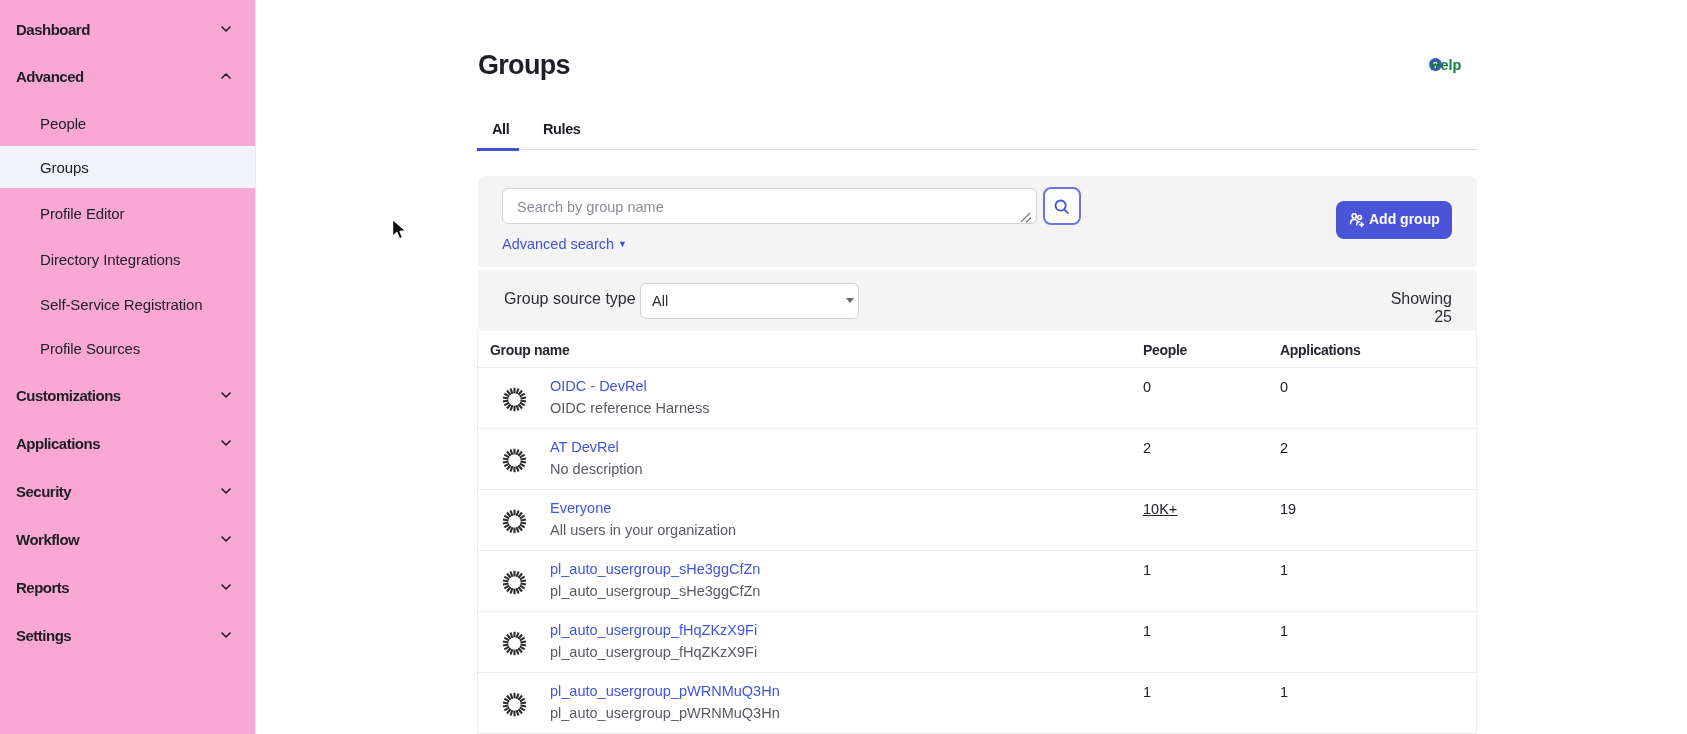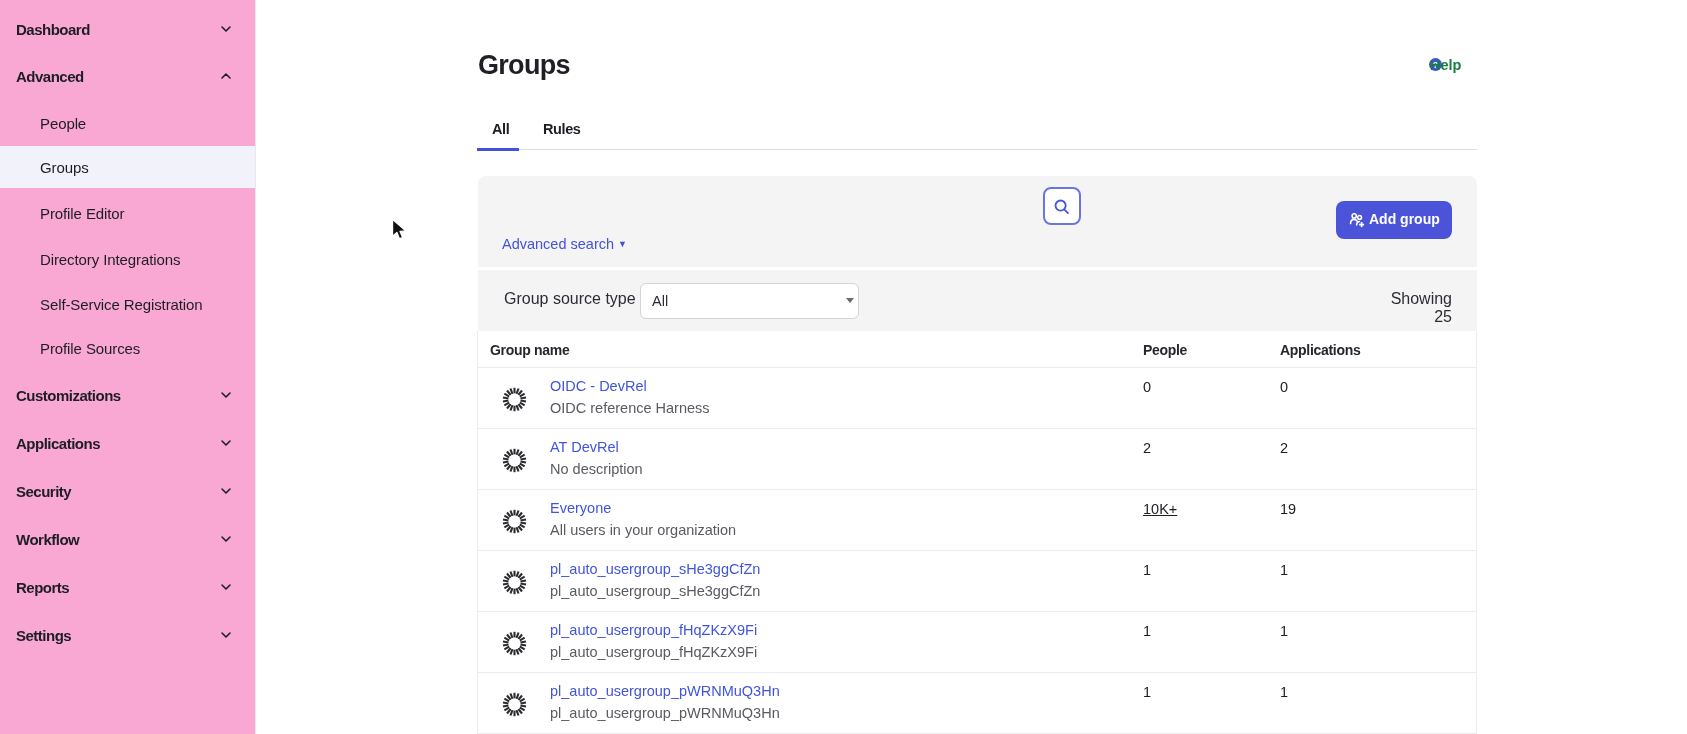--- a/index.html
+++ b/index.html
@@ -49,20 +49,27 @@
         <text x="6.5" y="9.6" text-anchor="middle" font-size="9" font-weight="bold" fill="#fff" font-family="Liberation Sans">?</text>
       </svg>
       <span style="position:absolute;left:1px;top:0;font-size:14.5px;color:#15803d;white-space:nowrap;font-weight:bold;">Help</span>
     </div>
   <div class="tab" style="left:492px;">All</div>
   <div class="tab" style="left:543px;">Rules</div>
   <div id="tabline"></div>
   <div id="tabsel"></div>
   <div id="panel1"></div>
   <div id="panel2"></div>
+  <div id="sinput">
+      <span class="ph">Search by group name</span>
+      <svg width="12" height="12" viewBox="0 0 12 12" style="position:absolute;left:517px;top:22px;" fill="none">
+        <line x1="1" y1="11" x2="10" y2="2" stroke="#737378" stroke-width="1.1"></line>
+        <line x1="6" y1="11.5" x2="11" y2="6.5" stroke="#737378" stroke-width="1.1"></line>
+      </svg>
+    </div>
   <div id="sbtn">
       <svg width="34" height="34" viewBox="0 0 34 34" style="position:absolute;left:0;top:0;" fill="none">
         <circle cx="15.6" cy="16.6" r="5.1" stroke="#4754d8" stroke-width="1.8"></circle>
         <line x1="19.4" y1="20.6" x2="22.9" y2="24.1" stroke="#4754d8" stroke-width="1.8" stroke-linecap="round"></line>
       </svg>
     </div>
   <div id="addbtn">
       <svg width="17" height="17" viewBox="0 0 17 17" style="position:absolute;left:13px;top:11px;" fill="none" stroke="#fff">
         <circle cx="5.2" cy="3.9" r="2.1" stroke-width="1.6"></circle>
         <path d="M1.6 11.6 C1.6 9.0 3.2 7.4 5.2 7.4 C6.6 7.4 7.8 8.2 8.4 9.5" stroke-width="1.6" stroke-linecap="round"></path>

